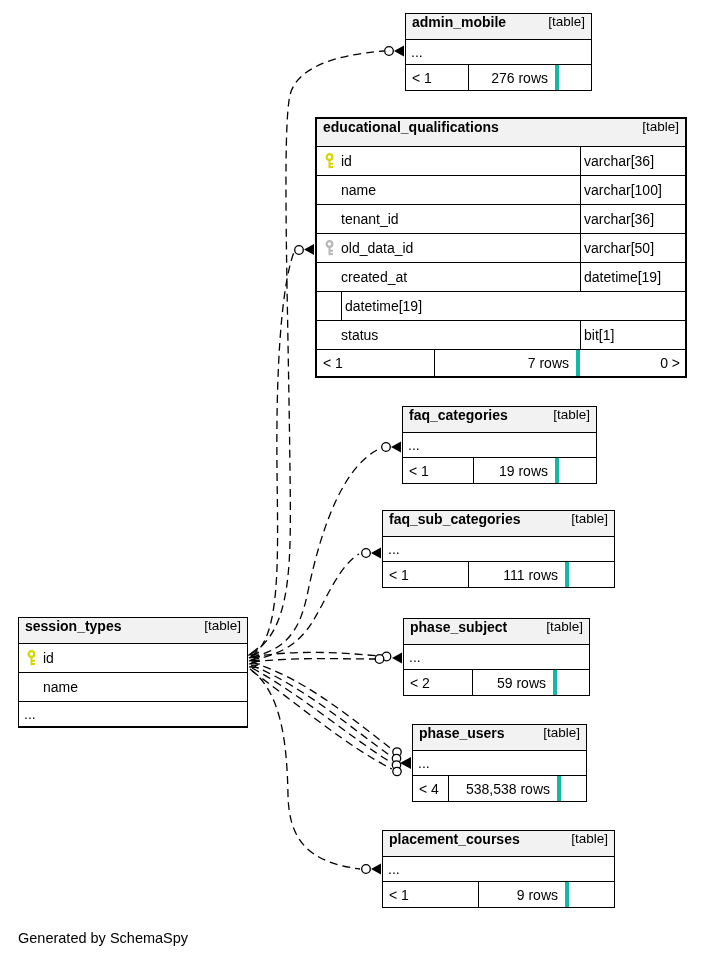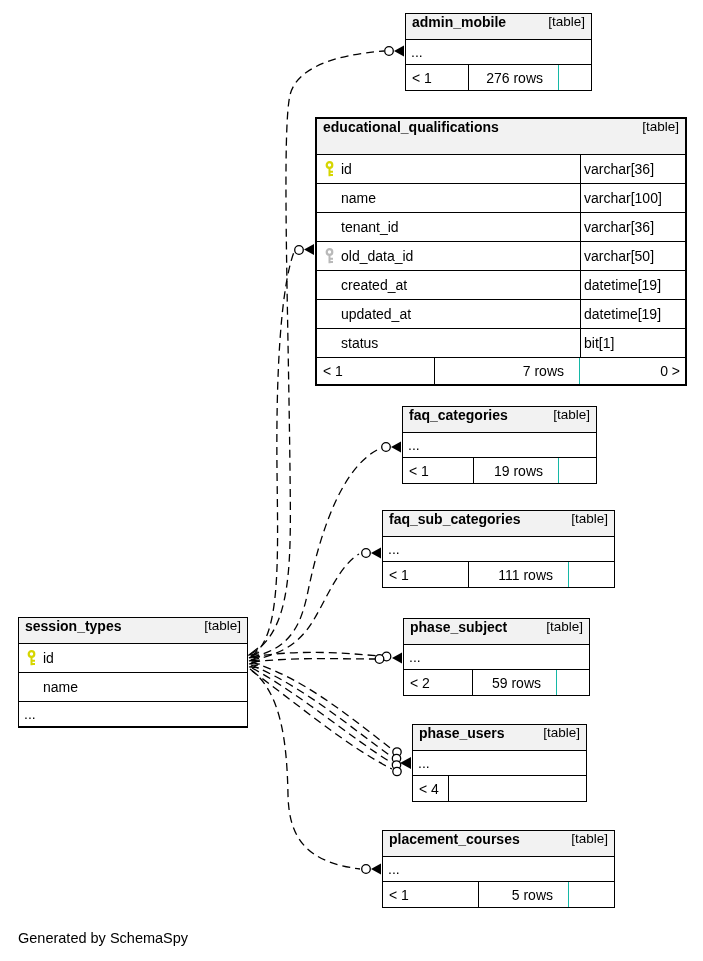--- a/index.html
+++ b/index.html
@@ -12,37 +12,37 @@
   #lines{position:absolute;left:0;top:0;width:703px;height:961px;pointer-events:none;}
   .tbl{
     position:absolute;background:#fff;border:1px solid #000;
     font-size:14px;box-sizing:border-box;
   }
   .tbl.thick{border-width:2px;}
   .hdr{
     height:26px;display:flex;align-items:flex-start;justify-content:space-between;
     background:#f2f2f2;border-bottom:1px solid #000;padding:0 6px;box-sizing:border-box;
   }
-  .hdr.tall{height:36px;gap:8px;}
+  .hdr.tall{height:28px;gap:8px;}
   .tname{font-weight:bold;}
   .ttag{font-size:13.5px;}
   .crow{
     height:29px;display:flex;align-items:center;
     border-bottom:1px solid #000;box-sizing:border-box;background:#fff;
   }
   .keyslot{width:24px;display:flex;justify-content:center;align-items:center;flex:0 0 24px;}
   .cname{flex:1;}
   .ctype{width:105px;flex:0 0 105px;border-left:1px solid #000;align-self:stretch;
          display:flex;align-items:center;padding-left:3px;box-sizing:border-box;text-align:center;}
   .ell{height:25px;padding-left:5px;}
   .foot{height:25px;display:flex;box-sizing:border-box;background:#fff;}
   .foot.tall{height:26px;}
   .foot span{display:flex;align-items:center;box-sizing:border-box;}
   .f1{border-right:1px solid #000;padding-left:6px;justify-content:flex-start;}
-  .f2{flex:1;border-right:1px solid #14b8a6;padding-right:15px;justify-content:flex-end;}
+  .f2{flex:1;border-right:4px solid #14b8a6;padding-right:7px;justify-content:flex-end;}
   .f3{padding-right:5px;justify-content:flex-end;}
   svg.key{width:11px;height:16px;display:block;}
   #note{position:absolute;left:18px;top:930px;font-size:14.5px;}
 </style>
 </head>
 <body>
 
 <svg id="lines" viewBox="0 0 703 961">
   <g fill="none" stroke="#000" stroke-width="1.3" stroke-dasharray="8,5">
     <path d="M251,654 C293,630 291,560 290,470 C288,300 282,130 290,95 C296,70 330,55 384,51"></path>
@@ -141,21 +141,20 @@
     <span class="cname">old_data_id</span>
     <span class="ctype">varchar[50]</span>
   </div>
   <div class="crow">
     <span class="keyslot"></span>
     <span class="cname">created_at</span>
     <span class="ctype">datetime[19]</span>
   </div>
   <div class="crow">
     <span class="keyslot"></span>
-    <span class="cname">updated_at</span>
     <span class="ctype">datetime[19]</span>
   </div>
   <div class="crow">
     <span class="keyslot"></span>
     <span class="cname">status</span>
     <span class="ctype">bit[1]</span>
   </div>
   <div class="foot tall">
     <span class="f1" style="width:118px">&lt; 1</span>
     <span class="f2">7 rows</span>
@@ -211,35 +210,36 @@
 <div class="tbl" style="left:412px;top:724px;width:175px">
   <div class="hdr">
     <span class="tname">phase_users</span>
     <span class="ttag">[table]</span>
   </div>
   <div class="crow ell">
     <span>...</span>
   </div>
   <div class="foot">
     <span class="f1" style="width:36px">&lt; 4</span>
+    <span class="f2">538,538 rows</span>
     <span class="f3" style="width:25px"></span>
   </div>
 </div>
 
 <div class="tbl" style="left:382px;top:830px;width:233px">
   <div class="hdr">
     <span class="tname">placement_courses</span>
     <span class="ttag">[table]</span>
   </div>
   <div class="crow ell">
     <span>...</span>
   </div>
   <div class="foot">
     <span class="f1" style="width:96px">&lt; 1</span>
-    <span class="f2">5 rows</span>
+    <span class="f2">9 rows</span>
     <span class="f3" style="width:45px"></span>
   </div>
 </div>
 
 <div class="tbl" style="left:18px;top:617px;width:230px">
   <div class="hdr">
     <span class="tname">session_types</span>
     <span class="ttag">[table]</span>
   </div>
   <div class="crow">

